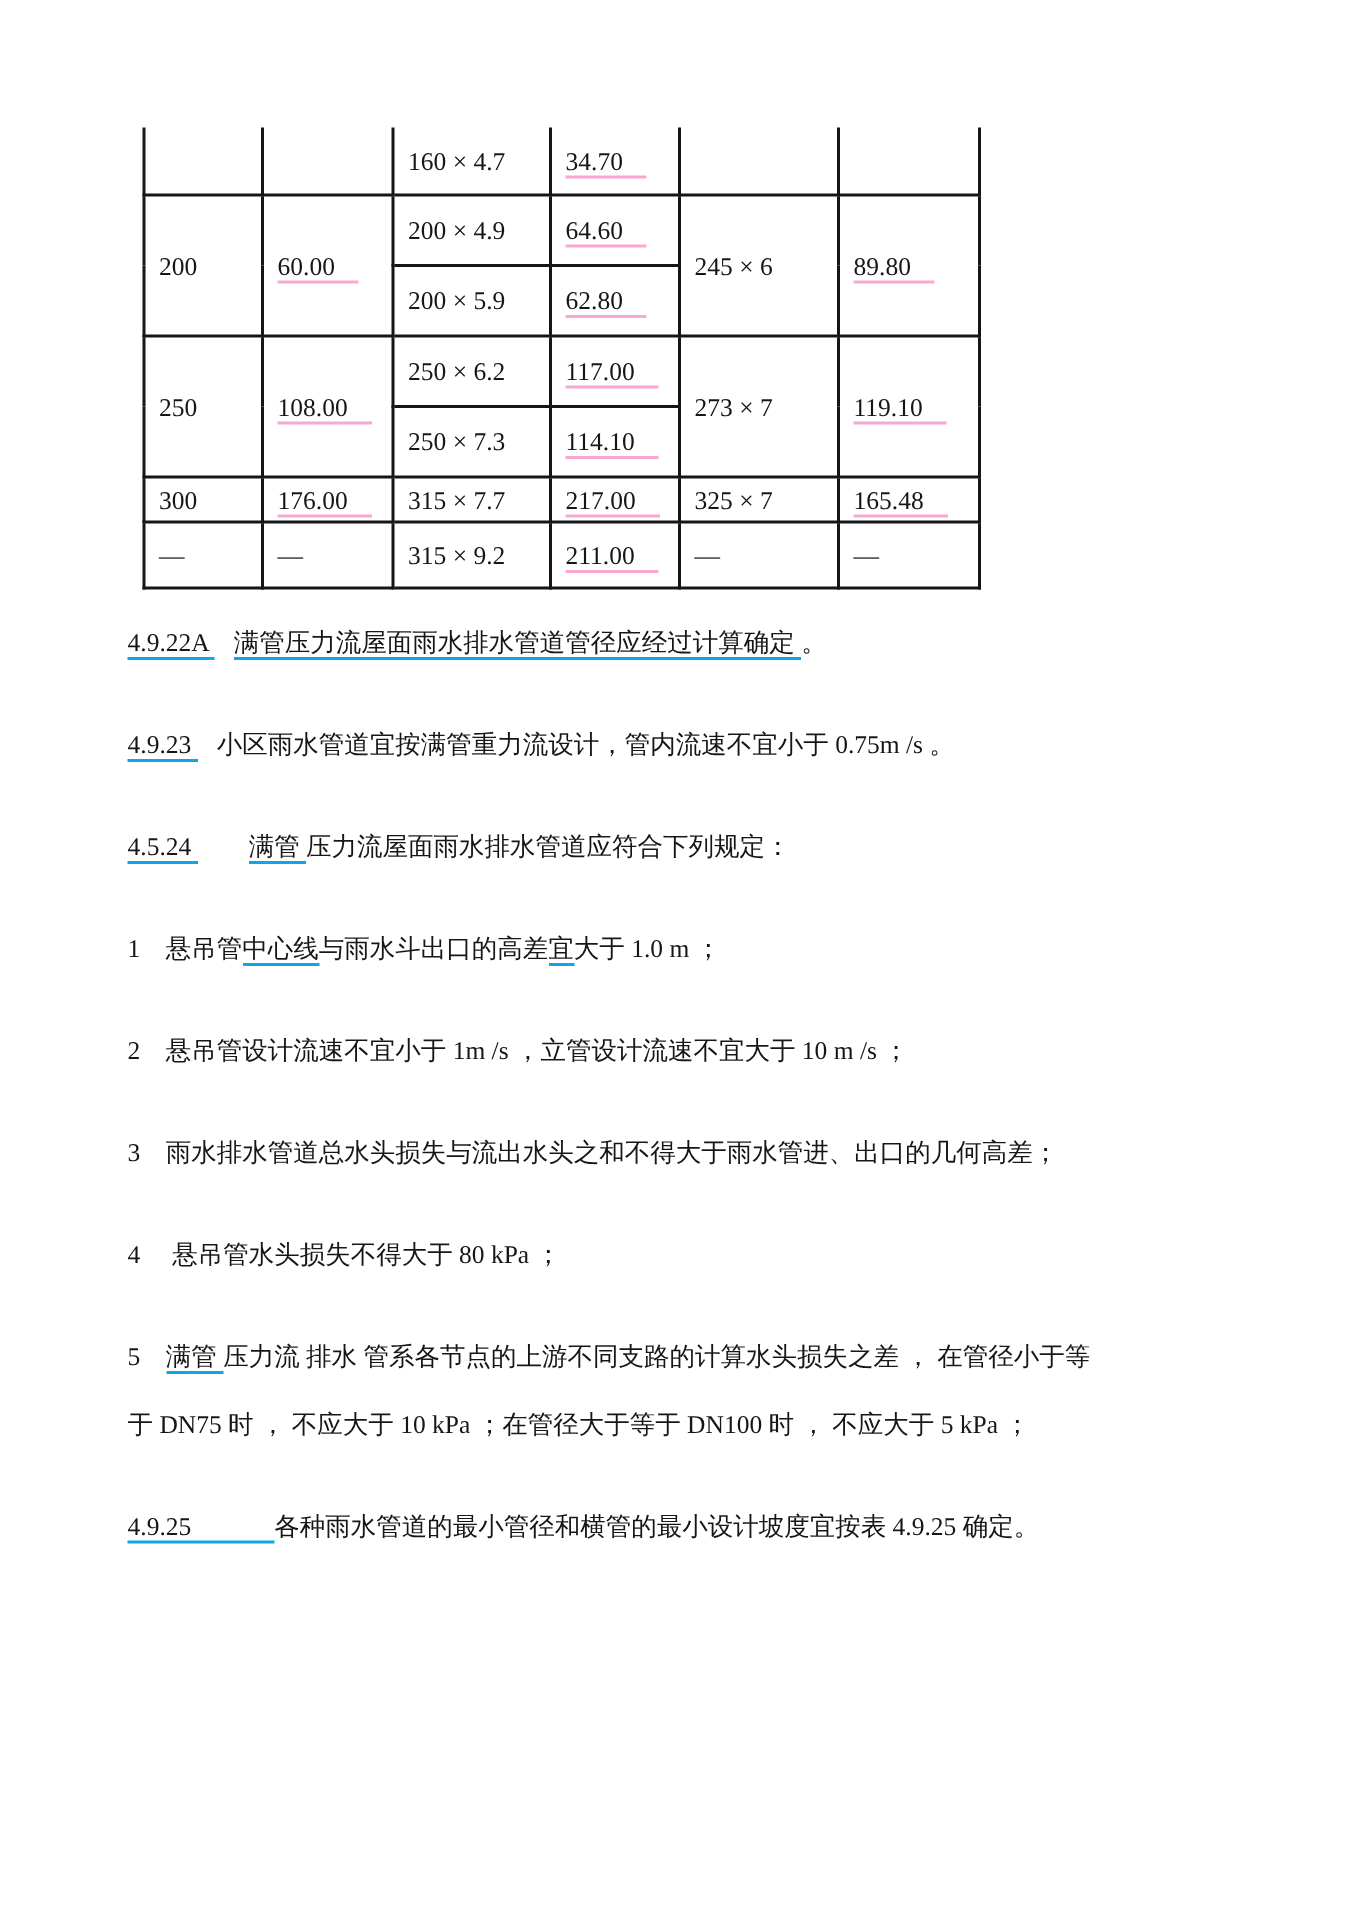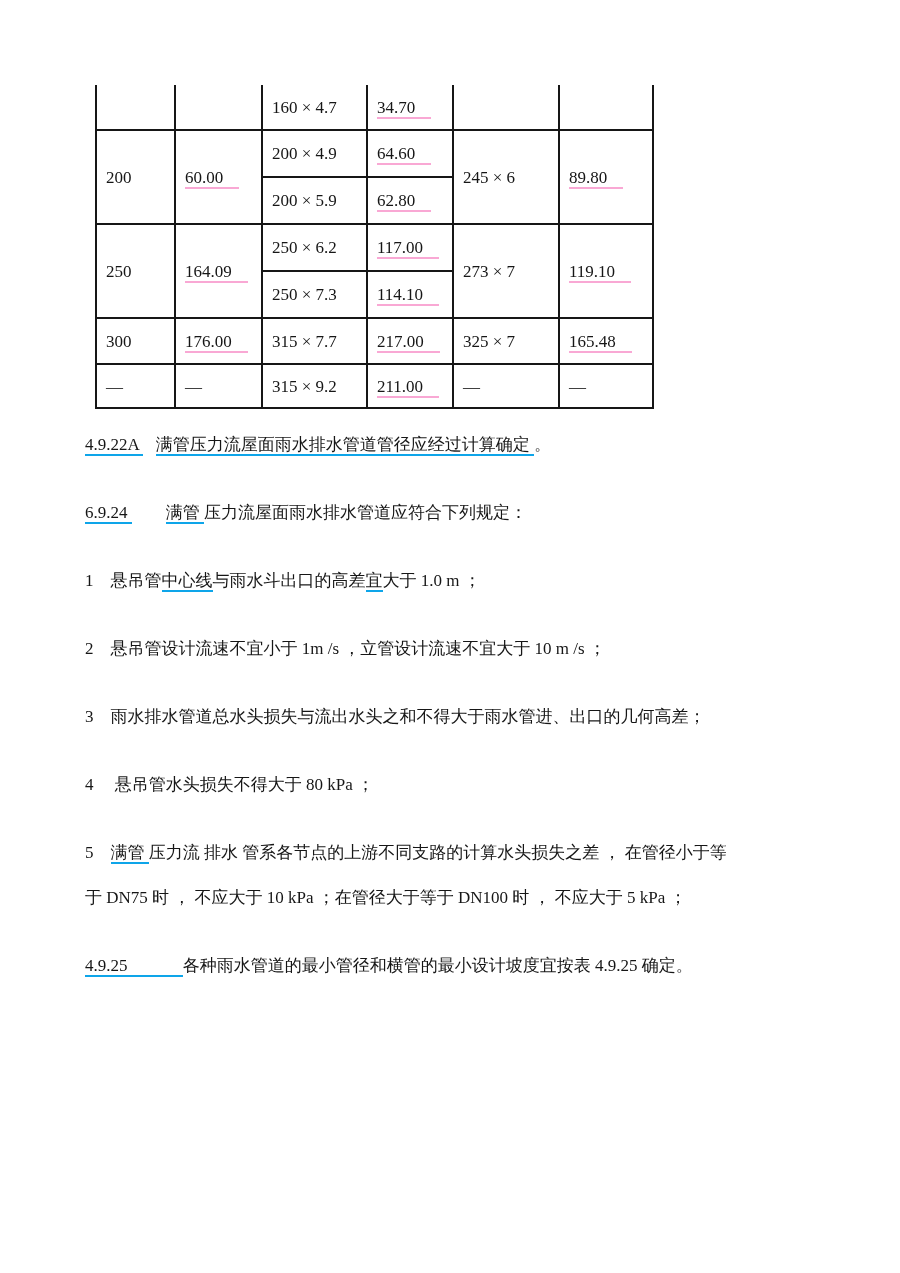--- a/index.html
+++ b/index.html
@@ -15,21 +15,21 @@
   }
   table.spec td{
     border:2px solid #161616;
     font-size:17px;line-height:1;
     padding:0 0 0 9px;vertical-align:middle;
     white-space:pre;overflow:hidden;
   }
   tr.cut td{border-top:none;}
   td .u{border-bottom:2px solid #f9a8d4;padding-right:16px;}
   .w1{width:79px}.w2{width:87px}.w3{width:105px}.w4{width:86px}.w5{width:106px}.w6{width:94px}
-  tr.h47{height:45px}tr.h49{height:47px}tr.h48{height:46px}tr.h46{height:44px}
+  tr.h47{height:45px}tr.h49{height:47px}tr.h48{height:30px}tr.h46{height:44px}
   
   .content{margin-top:13px;font-size:17px;line-height:45px;}
   .para{
     white-space:pre-wrap;margin:0 0 23px 0;width:733px;
     word-break:break-all;
   }
   .para .u{border-bottom:2px solid #0ea5e9;}
 </style>
 </head>
 <body>
@@ -61,21 +61,21 @@
       <td><span class="u">64.60</span></td>
       <td rowspan="2">245 × 6</td>
       <td rowspan="2"><span class="u">89.80</span></td>
     </tr>
     <tr class="h49">
       <td>200 × 5.9</td>
       <td><span class="u">62.80</span></td>
     </tr>
     <tr class="h49">
       <td rowspan="2">250</td>
-      <td rowspan="2"><span class="u">164.09</span></td>
+      <td rowspan="2"><span class="u">108.00</span></td>
       <td>250 × 6.2</td>
       <td><span class="u">117.00</span></td>
       <td rowspan="2">273 × 7</td>
       <td rowspan="2"><span class="u">119.10</span></td>
     </tr>
     <tr class="h49">
       <td>250 × 7.3</td>
       <td><span class="u">114.10</span></td>
     </tr>
     <tr class="h48">
@@ -92,21 +92,22 @@
       <td>315 × 9.2</td>
       <td><span class="u">211.00</span></td>
       <td>—</td>
       <td>—</td>
     </tr>
   </tbody>
     </table>
 
   <div class="content">
     <div class="para"><span class="u">4.9.22A </span><span>   </span><span class="u">满管压力流屋面雨水排水管道管径应经过计算确定 </span><span>。</span></div>
-    <div class="para"><span class="u">6.9.24 </span><span>        </span><span class="u">满管 </span><span>压力流屋面雨水排水管道应符合下列规定：</span></div>
+    <div class="para"><span class="u">4.9.23 </span><span>   小区雨水管道宜按满管重力流设计，管内流速不宜小于 0.75m /s 。</span></div>
+    <div class="para"><span class="u">4.5.24 </span><span>        </span><span class="u">满管 </span><span>压力流屋面雨水排水管道应符合下列规定：</span></div>
     <div class="para"><span>1    悬吊管</span><span class="u">中心线</span><span>与雨水斗出口的高差</span><span class="u">宜</span><span>大于 1.0 m ；</span></div>
     <div class="para"><span>2    悬吊管设计流速不宜小于 1m /s ，立管设计流速不宜大于 10 m /s ；</span></div>
     <div class="para"><span>3    雨水排水管道总水头损失与流出水头之和不得大于雨水管进、出口的几何高差；</span></div>
     <div class="para"><span>4     悬吊管水头损失不得大于 80 kPa ；</span></div>
     <div class="para"><span>5    </span><span class="u">满管 </span><span>压力流 排水 管系各节点的上游不同支路的计算水头损失之差 ， 在管径小于等</span><span>
 于 DN75 时 ， 不应大于 10 kPa ；在管径大于等于 DN100 时 ， 不应大于 5 kPa ；</span></div>
     <div class="para"><span class="u">4.9.25             </span><span>各种雨水管道的最小管径和横管的最小设计坡度宜按表 4.9.25 确定。</span></div>
   </div>
 
 </div>

